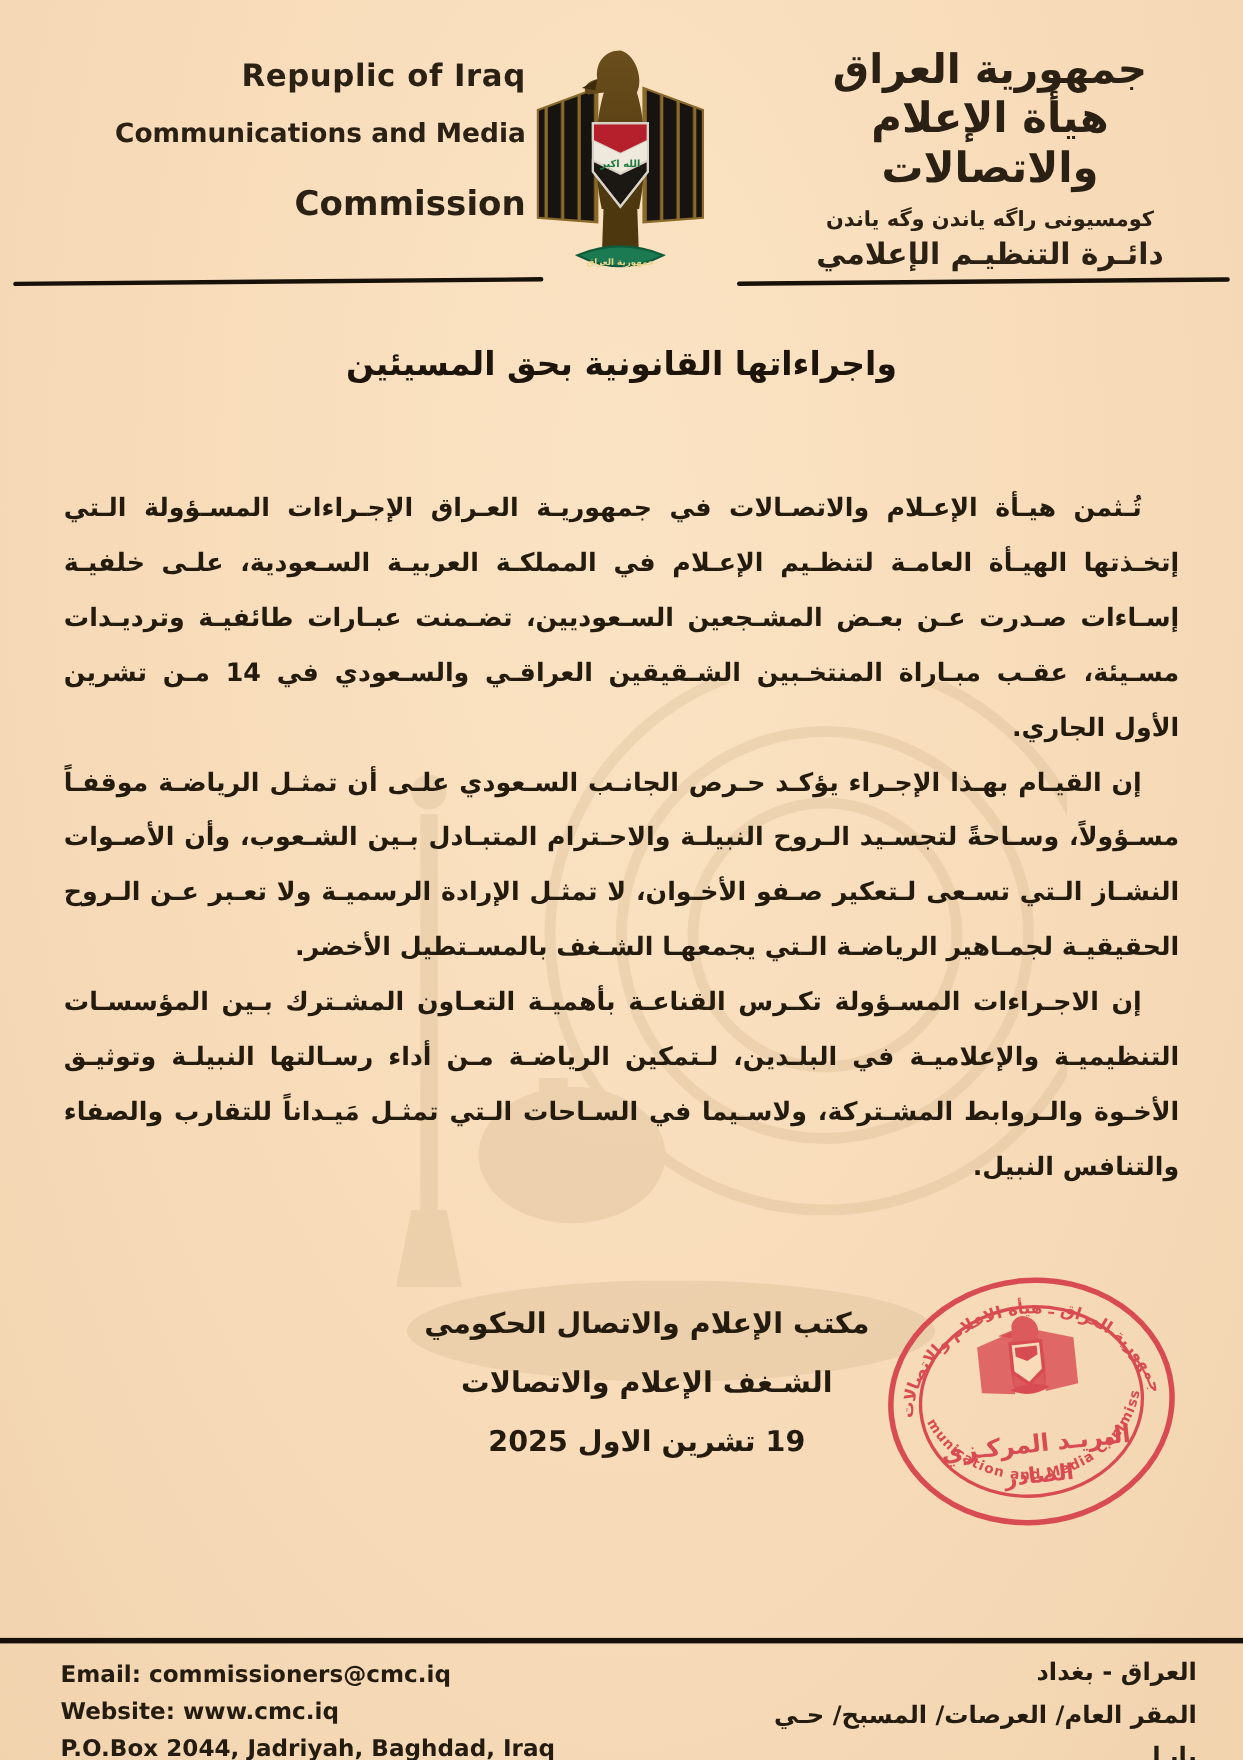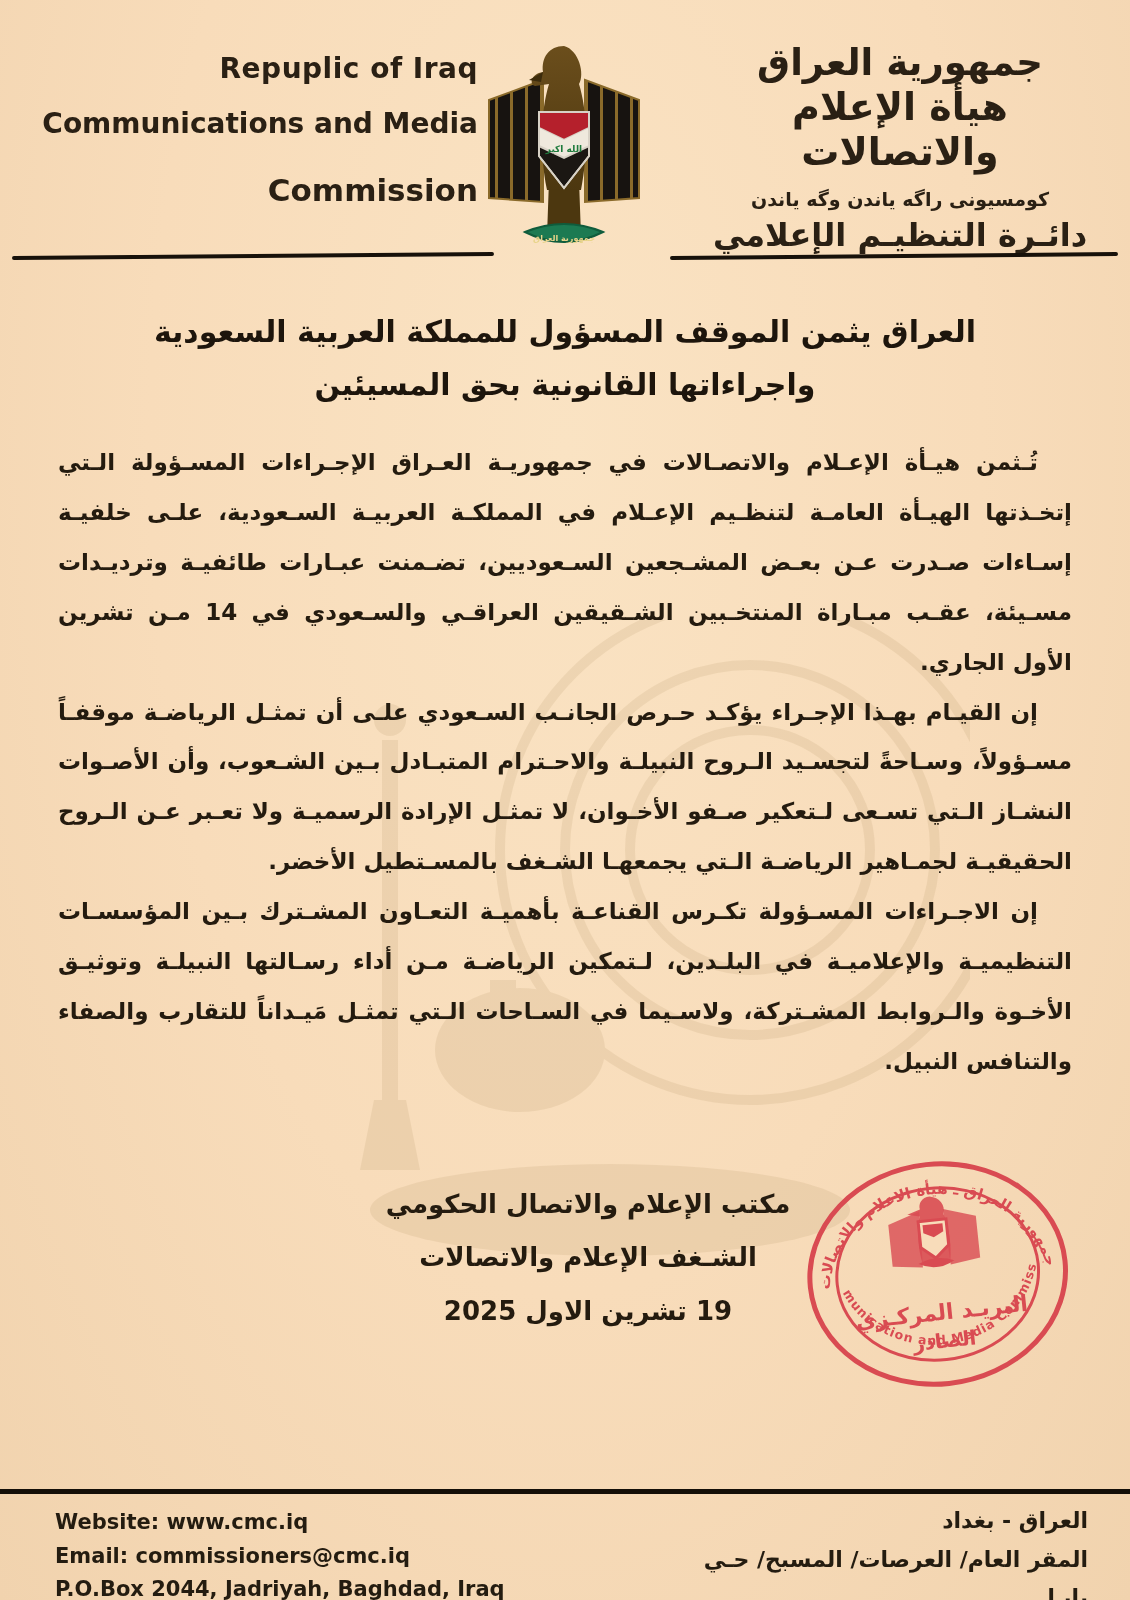--- a/index.html
+++ b/index.html
@@ -11,32 +11,32 @@
     font-family:"DejaVu Sans", sans-serif;
     color:#261d11;
     overflow:hidden;
   }
   
   .header-en{
     position:absolute;left:38px;top:52px;width:440px;
     text-align:right;font-weight:bold;color:#2a2014;
   }
   .header-en .l1{font-size:28px;letter-spacing:.5px;}
-  .header-en .l2{font-size:28px;margin-top:22px;}
+  .header-en .l2{font-size:24px;margin-top:22px;}
   .header-en .l3{font-size:31px;margin-top:32px;}
   .header-en .l4{font-size:25px;margin-top:30px;}
   .emblem{position:absolute;left:483px;top:40px;width:162px;height:212px;}
   .header-ar{
     position:absolute;right:25px;top:42px;width:410px;
     direction:rtl;text-align:center;color:#2a2014;font-weight:bold;
   }
   .header-ar .cal1{font-size:37px;line-height:1.15;}
   .header-ar .cal2{font-size:38px;line-height:1.2;}
   .header-ar .kur{font-size:19px;margin-top:12px;}
-  .header-ar .dir{font-size:32px;margin-top:6px;letter-spacing:1px;}
+  .header-ar .dir{font-size:27px;margin-top:6px;letter-spacing:1px;}
   .rule{position:absolute;top:254px;height:4px;background:#17110a;border-radius:2px;}
   .rule.left{left:12px;width:482px;transform:rotate(-.5deg);}
   .rule.right{left:670px;width:448px;transform:rotate(-.5deg);}
   
   .watermark{position:absolute;left:190px;top:620px;width:780px;height:640px;opacity:.12;pointer-events:none;}
   
   .title{
     position:absolute;left:0;right:0;top:306px;
     direction:rtl;text-align:center;font-weight:bold;
     font-size:30px;line-height:1.75;color:#1d150c;
@@ -134,21 +134,20 @@
         <circle cx="200" cy="100" r="16"></circle>
         <path d="M170,550 L230,550 L216,480 L184,480 Z"></path>
         <ellipse cx="330" cy="430" rx="85" ry="62"></ellipse>
         <rect x="300" y="360" width="26" height="22"></rect>
         <ellipse cx="420" cy="590" rx="240" ry="46"></ellipse>
       </g>
     </svg>
   </div>
 
   <div class="title">
-    <div>العراق يثمن الموقف المسؤول للمملكة العربية السعودية</div>
     <div>واجراءاتها القانونية بحق المسيئين</div>
   </div>
 
   <div class="letter">
     <p>تُـثمن هيـأة الإعـلام والاتصـالات في جمهوريـة العـراق الإجـراءات المسـؤولة الـتي إتخـذتها الهيـأة العامـة لتنظـيم الإعـلام في المملكـة العربيـة السـعودية، علـى خلفيـة إسـاءات صـدرت عـن بعـض المشـجعين السـعوديين، تضـمنت عبـارات طائفيـة وترديـدات مسـيئة، عقـب مبـاراة المنتخـبين الشـقيقين العراقـي والسـعودي في 14 مـن تشرين الأول الجاري.</p>
     <p>إن القيـام بهـذا الإجـراء يؤكـد حـرص الجانـب السـعودي علـى أن تمثـل الرياضـة موقفـاً مسـؤولاً، وسـاحةً لتجسـيد الـروح النبيلـة والاحـترام المتبـادل بـين الشـعوب، وأن الأصـوات النشـاز الـتي تسـعى لـتعكير صـفو الأخـوان، لا تمثـل الإرادة الرسميـة ولا تعـبر عـن الـروح الحقيقيـة لجمـاهير الرياضـة الـتي يجمعهـا الشـغف بالمسـتطيل الأخضر.</p>
     <p>إن الاجـراءات المسـؤولة تكـرس القناعـة بأهميـة التعـاون المشـترك بـين المؤسسـات التنظيميـة والإعلاميـة في البلـدين، لـتمكين الرياضـة مـن أداء رسـالتها النبيلـة وتوثيـق الأخـوة والـروابط المشـتركة، ولاسـيما في السـاحات الـتي تمثـل مَيـداناً للتقارب والصفاء والتنافس النبيل.</p>
   </div>
 
   <div class="signature">
@@ -182,22 +181,22 @@
         <path d="M126,66 L146,66 L146,74 L136,79 L126,74 Z"></path>
         <path d="M118,104 Q136,96 154,104 Q136,114 118,104 Z"></path>
       </g>
       <text x="136" y="162" font-size="22" font-weight="bold" fill="#d94b52" text-anchor="middle" direction="rtl">البريـد المركـزي</text>
       <text x="136" y="190" font-size="20" font-weight="bold" fill="#d94b52" text-anchor="middle" direction="rtl">الصادر</text>
     </svg>
   </div>
 
   <div class="footer-rule"></div>
   <div class="footer-left">
+    <div>Email:  commissioners@cmc.iq</div>
     <div>Website: www.cmc.iq</div>
-    <div>Email:  commissioners@cmc.iq</div>
     <div>P.O.Box 2044,  Jadriyah,  Baghdad,  Iraq</div>
   </div>
   <div class="footer-right">
     <div>العراق - بغداد</div>
     <div>المقر العام/ العرصات/ المسبح/ حـي بابـل</div>
   </div>
 
 </div>
 
 </body></html>

